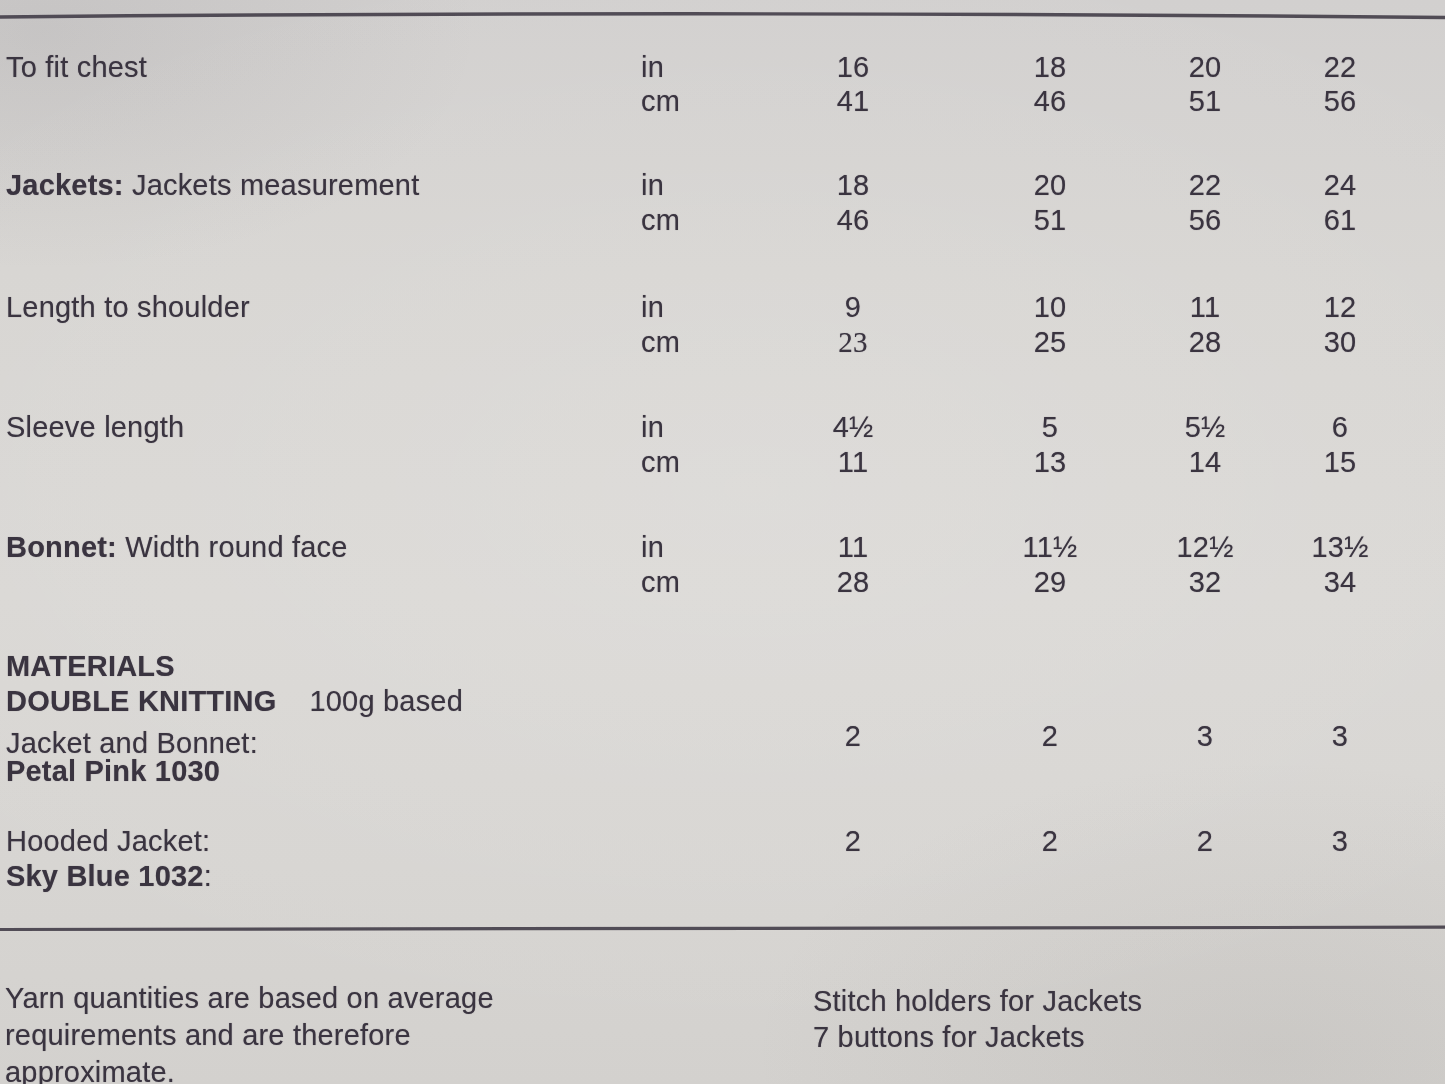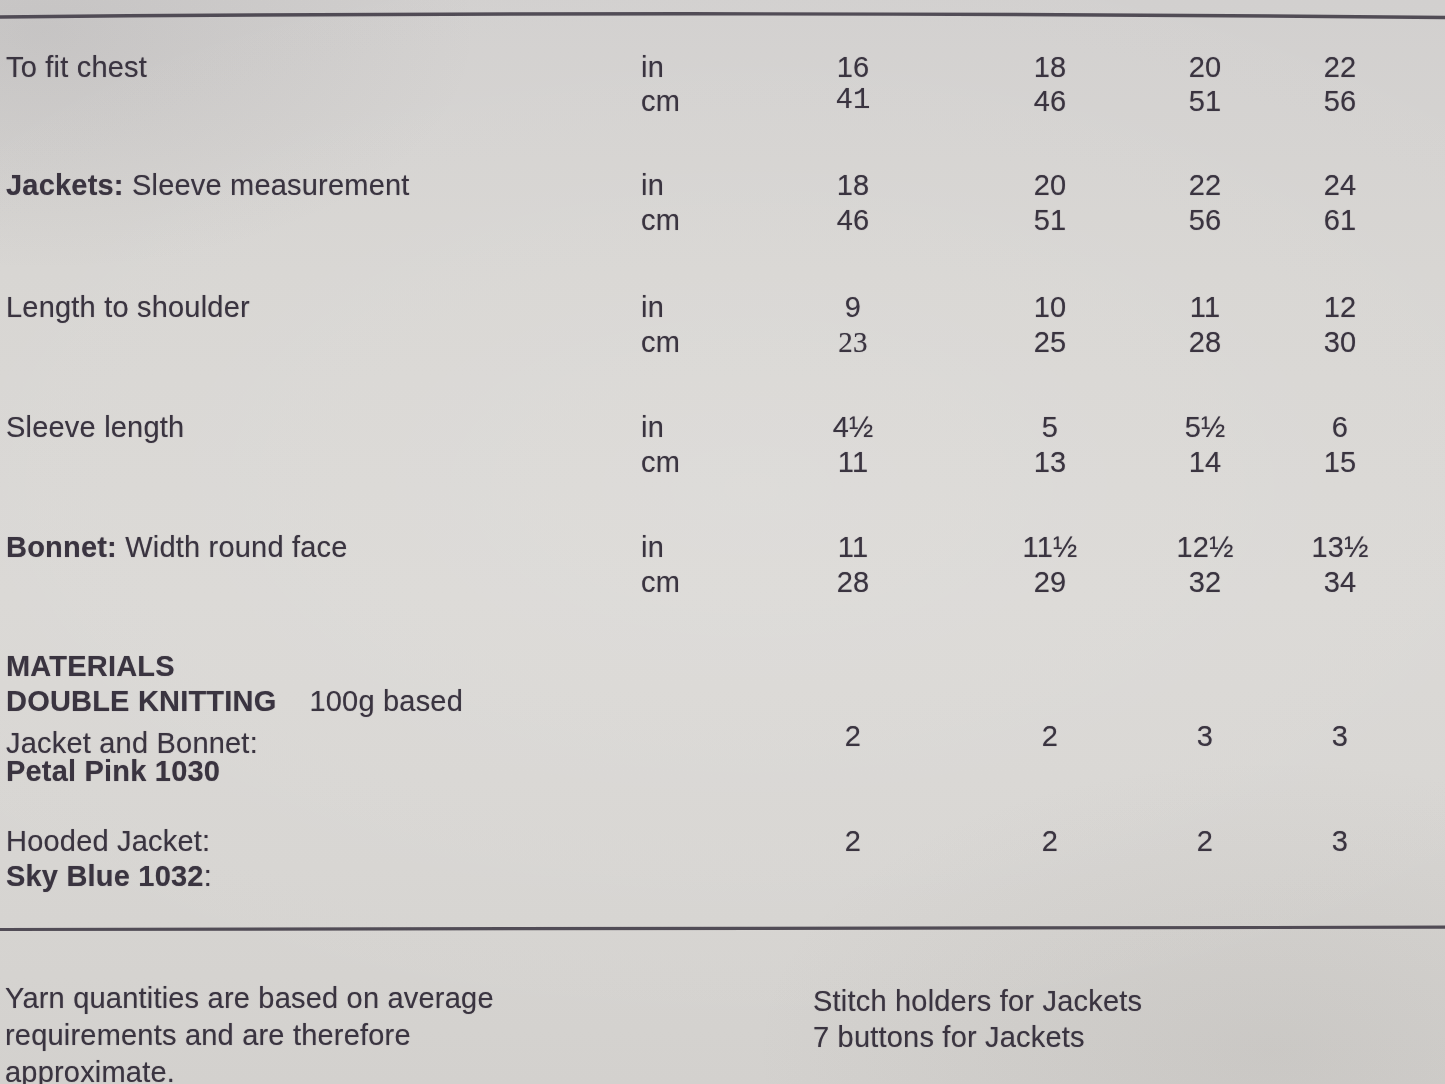--- a/index.html
+++ b/index.html
@@ -42,26 +42,26 @@
 
   <div>
 
     <div class="txt" style="top:52px;left:6px;"><span>To fit chest</span></div>
     <div class="txt unit" style="top:52px;">in</div>
     <div class="txt unit" style="top:86px;">cm</div>
     <div class="txt val c1" style="top:52px;">16</div>
     <div class="txt val c2" style="top:52px;">18</div>
     <div class="txt val c3" style="top:52px;">20</div>
     <div class="txt val c4" style="top:52px;">22</div>
-    <div class="txt val c1" style="top:86px;font-family:Liberation Mono, monospace;">41</div>
+    <div class="txt val c1" style="top:86px;">41</div>
     <div class="txt val c2" style="top:86px;">46</div>
     <div class="txt val c3" style="top:86px;">51</div>
     <div class="txt val c4" style="top:86px;">56</div>
 
-    <div class="txt" style="top:170px;left:6px;"><span class="b">Jackets:</span><span> Sleeve measurement</span></div>
+    <div class="txt" style="top:170px;left:6px;"><span class="b">Jackets:</span><span> Jackets measurement</span></div>
     <div class="txt unit" style="top:170px;">in</div>
     <div class="txt unit" style="top:205px;">cm</div>
     <div class="txt val c1" style="top:170px;">18</div>
     <div class="txt val c2" style="top:170px;">20</div>
     <div class="txt val c3" style="top:170px;">22</div>
     <div class="txt val c4" style="top:170px;">24</div>
     <div class="txt val c1" style="top:205px;">46</div>
     <div class="txt val c2" style="top:205px;">51</div>
     <div class="txt val c3" style="top:205px;">56</div>
     <div class="txt val c4" style="top:205px;">61</div>

